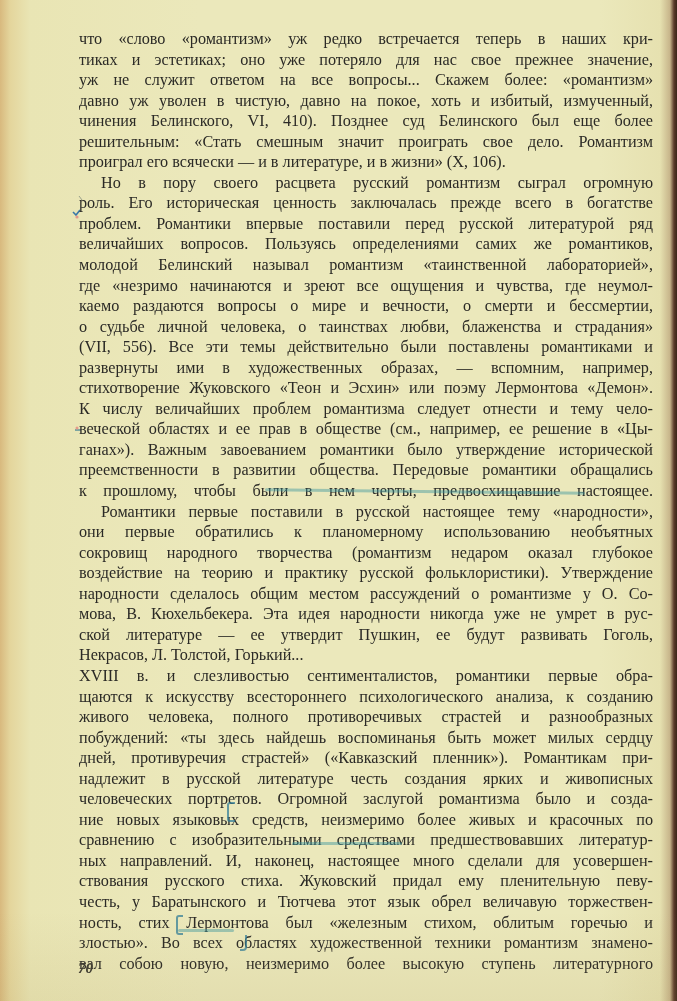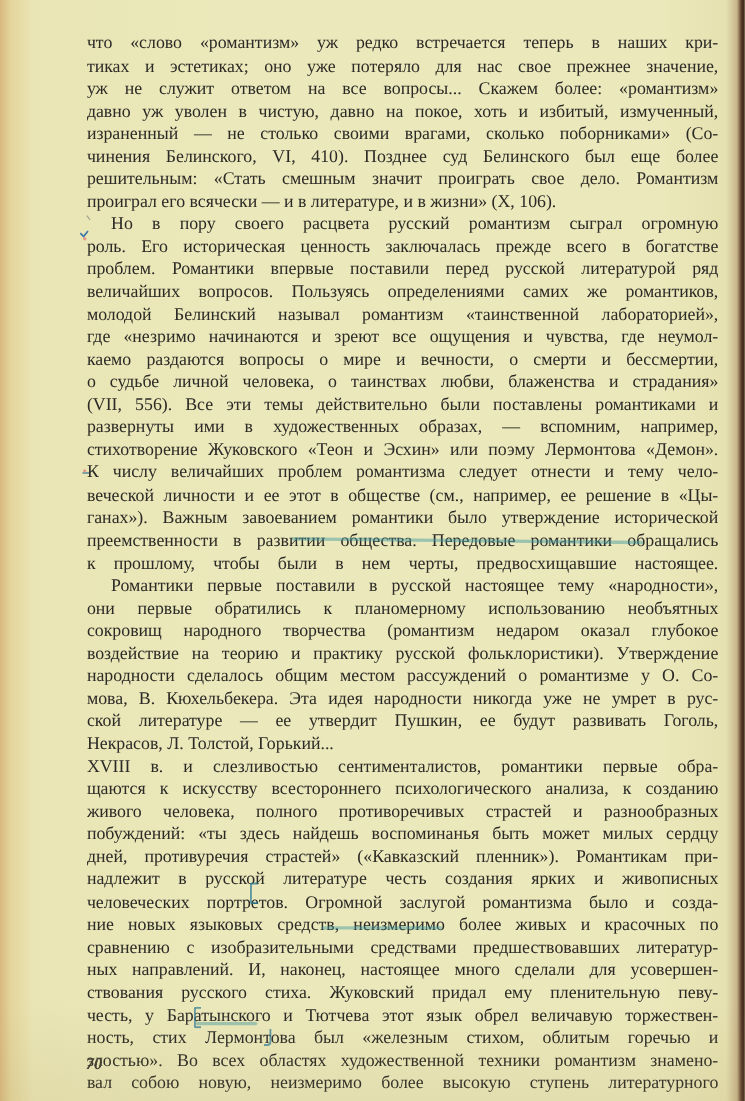--- a/index.html
+++ b/index.html
@@ -115,37 +115,36 @@
       <path d="M2 5 L8 5" stroke="#4f8a98" stroke-width="1.4"></path>
       <circle cx="4" cy="3" r="1.5" fill="#e49a8a"></circle>
     </svg>
   </div>
 
   <div class="text-block" id="text-block">
       <span class="line">что «слово «романтизм» уж редко встречается теперь в наших кри-</span>
       <span class="line">тиках и эстетиках; оно уже потеряло для нас свое прежнее значение,</span>
       <span class="line">уж не служит ответом на все вопросы... Скажем более: «романтизм»</span>
       <span class="line">давно уж уволен в чистую, давно на покое, хоть и избитый, измученный,</span>
-      <span class="line">израненный — не столько своими врагами, сколько поборниками» (Со-</span>
       <span class="line">чинения Белинского, VI, 410). Позднее суд Белинского был еще более</span>
       <span class="line">решительным: «Стать смешным значит проиграть свое дело. Романтизм</span>
       <span class="line last">проиграл его всячески — и в литературе, и в жизни» (X, 106).</span>
       <span class="line indent">Но в пору своего расцвета русский романтизм сыграл огромную</span>
       <span class="line">роль. Его историческая ценность заключалась прежде всего в богатстве</span>
       <span class="line">проблем. Романтики впервые поставили перед русской литературой ряд</span>
       <span class="line">величайших вопросов. Пользуясь определениями самих же романтиков,</span>
       <span class="line">молодой Белинский называл романтизм «таинственной лабораторией»,</span>
       <span class="line">где «незримо начинаются и зреют все ощущения и чувства, где неумол-</span>
       <span class="line">каемо раздаются вопросы о мире и вечности, о смерти и бессмертии,</span>
       <span class="line">о судьбе личной человека, о таинствах любви, блаженства и страдания»</span>
       <span class="line">(VII, 556). Все эти темы действительно были поставлены романтиками и</span>
       <span class="line">развернуты ими в художественных образах, — вспомним, например,</span>
       <span class="line">стихотворение Жуковского «Теон и Эсхин» или поэму Лермонтова «Демон».</span>
       <span class="line">К числу величайших проблем романтизма следует отнести и тему чело-</span>
-      <span class="line">веческой личности и ее этот в обществе (см., например, ее решение в «Цы-</span>
+      <span class="line">веческой областях и ее прав в обществе (см., например, ее решение в «Цы-</span>
       <span class="line">ганах»). Важным завоеванием романтики было утверждение исторической</span>
       <span class="line">преемственности в развитии общества. Передовые романтики обращались</span>
       <span class="line">к прошлому, чтобы были в нем черты, предвосхищавшие настоящее.</span>
       <span class="line indent">Романтики первые поставили в русской настоящее тему «народности»,</span>
       <span class="line">они первые обратились к планомерному использованию необъятных</span>
       <span class="line">сокровищ народного творчества (романтизм недаром оказал глубокое</span>
       <span class="line">воздействие на теорию и практику русской фольклористики). Утверждение</span>
       <span class="line">народности сделалось общим местом рассуждений о романтизме у О. Со-</span>
       <span class="line">мова, В. Кюхельбекера. Эта идея народности никогда уже не умрет в рус-</span>
       <span class="line">ской литературе — ее утвердит Пушкин, ее будут развивать Гоголь,</span>

